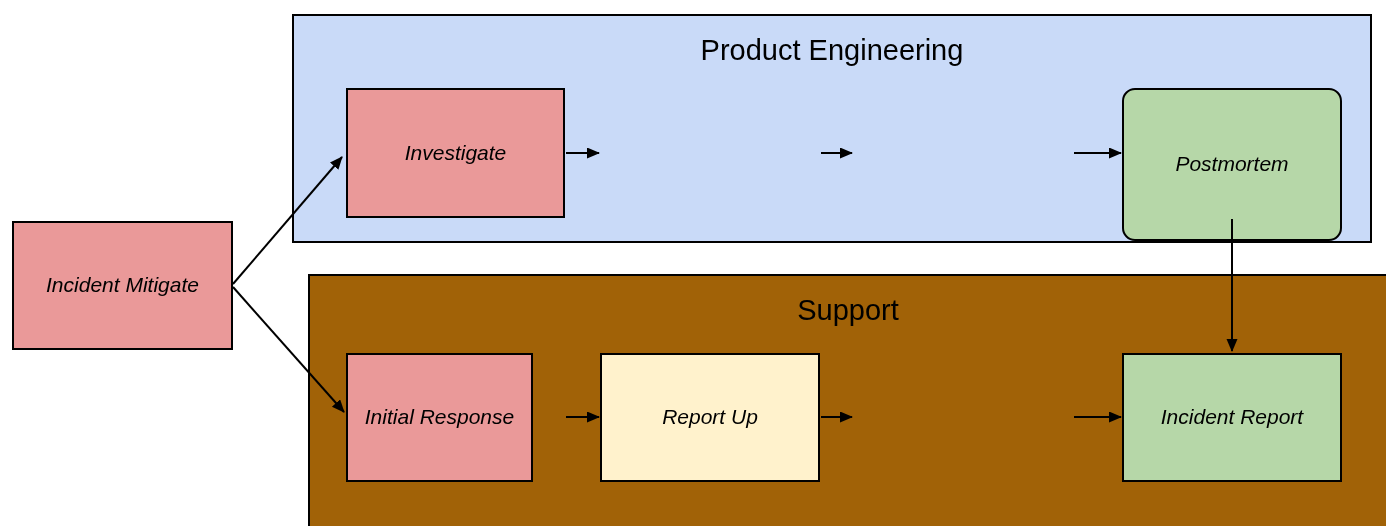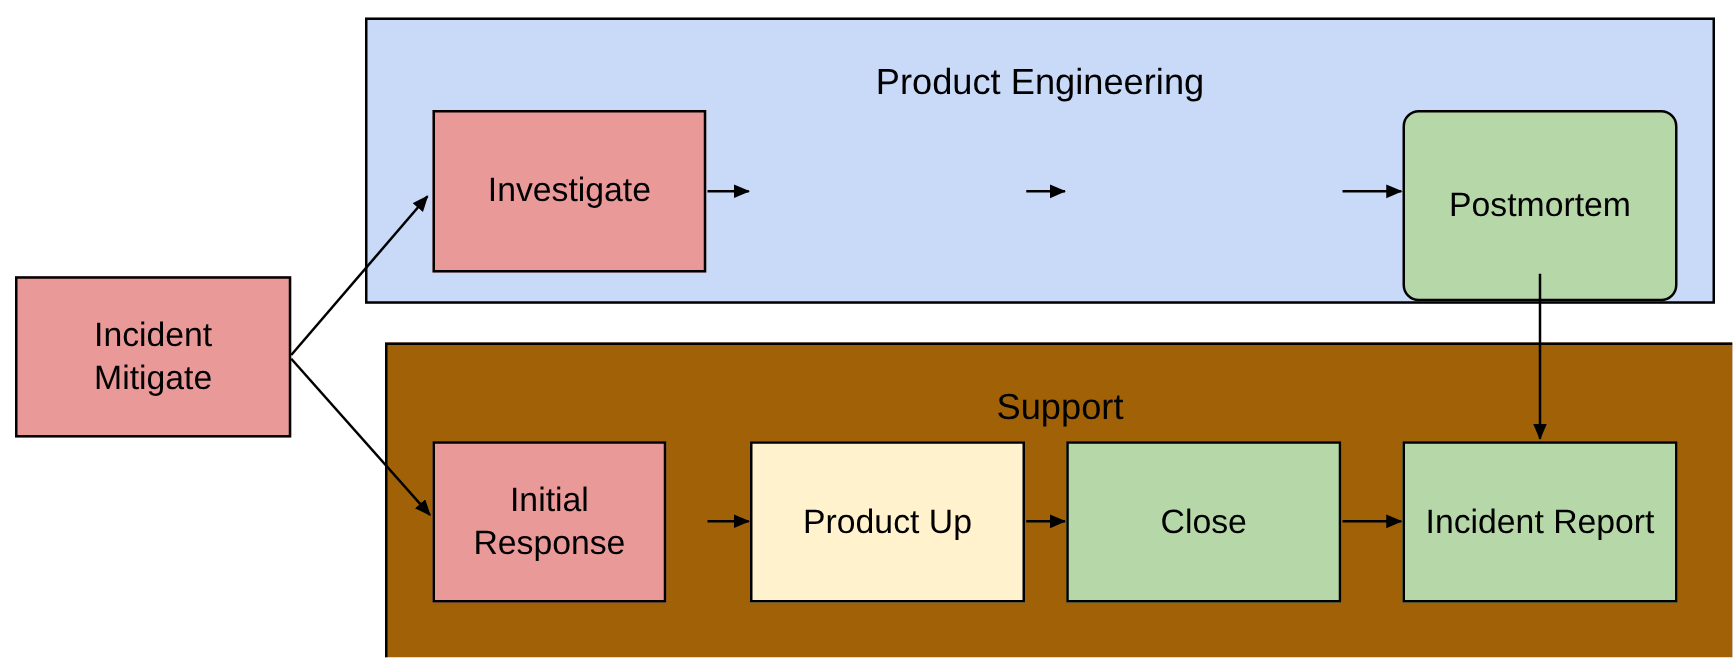--- a/index.html
+++ b/index.html
@@ -20,33 +20,33 @@
   }
   .lane-title {
     position: absolute;
     top: 18px;
     left: 0;
     right: 0;
     text-align: center;
     font-size: 29px;
     line-height: 1.15;
     white-space: nowrap;
-    margin-top: 16px;
   }
   .node {
     position: absolute;
     border: 2px solid var(--border, #000);
     box-sizing: border-box;
     display: flex;
     align-items: center;
     justify-content: center;
     text-align: center;
-    font-size: 27px;
+    font-size: 21px;
     line-height: 1.25;
     padding: 2px 14px;
+    font-style: italic;
   }
   svg.arrows {
     position: absolute;
     left: 0; top: 0;
     width: 1386px; height: 526px;
     pointer-events: none;
     z-index: 5;
   }
   svg.arrows line { stroke: var(--border, #000); stroke-width: 2; }
   svg.arrows .head { fill: var(--border, #000); }
@@ -67,23 +67,22 @@
   <div class="node" style="left: 12px; top: 221px; width: 221px; height: 129px; background-color: rgb(234, 153, 153);">Incident Mitigate</div>
 
   <div class="node" style="left: 346px; top: 88px; width: 219px; height: 130px; background-color: rgb(234, 153, 153);">Investigate</div>
 
 
 
   <div class="node" style="left: 1122px; top: 88px; width: 220px; height: 153px; background-color: rgb(182, 215, 168); border-radius: 13px;">Postmortem</div>
 
   <div class="node" style="left: 346px; top: 353px; width: 187px; height: 129px; background-color: rgb(234, 153, 153);">Initial Response</div>
 
-  <div class="node" style="left: 600px; top: 353px; width: 220px; height: 129px; background-color: rgb(255, 242, 204);">Product Up</div>
+  <div class="node" style="left: 600px; top: 353px; width: 220px; height: 129px; background-color: rgb(255, 242, 204);">Report Up</div>
 
-  <div class="node" style="left: 853px; top: 353px; width: 220px; height: 129px; background-color: rgb(182, 215, 168);">Close</div>
 
   <div class="node" style="left: 1122px; top: 353px; width: 220px; height: 129px; background-color: rgb(182, 215, 168);">Incident Report</div>
 
   <svg class="arrows" viewBox="0 0 1386 526" xmlns="http://www.w3.org/2000/svg">
     <defs>
       <marker id="arrowhead" markerWidth="13" markerHeight="12" refX="12" refY="5.5" orient="auto" markerUnits="userSpaceOnUse">
         <path class="head" d="M0,0 L13,5.5 L0,11 z"></path>
       </marker>
     </defs>
 

